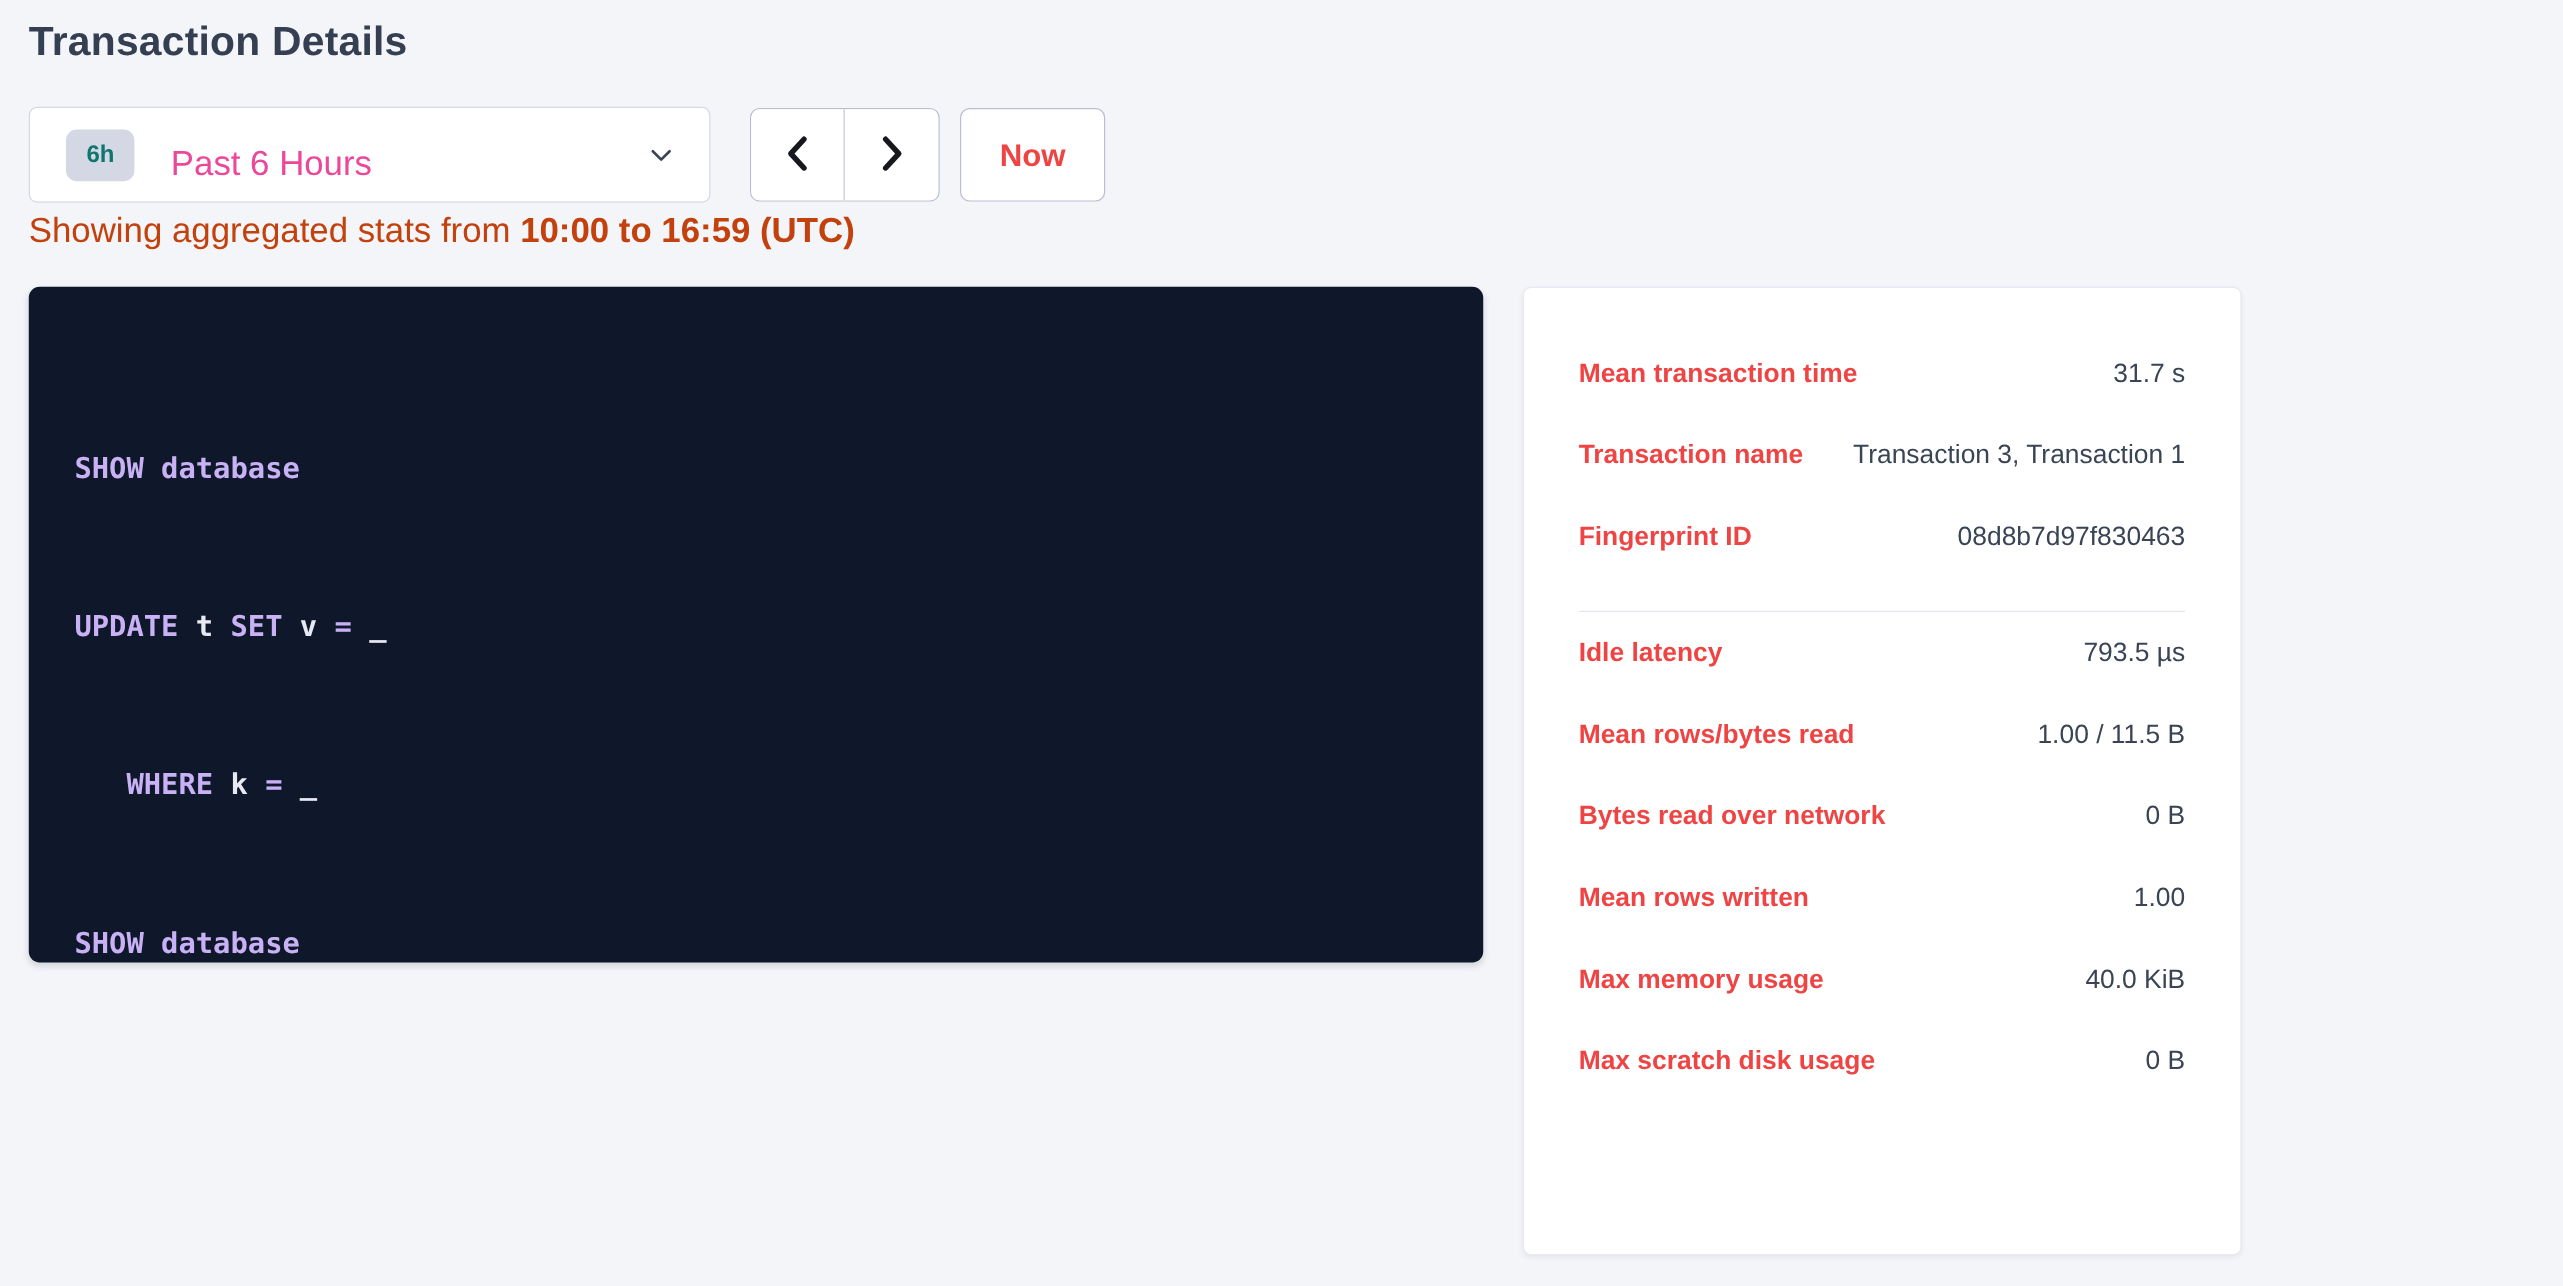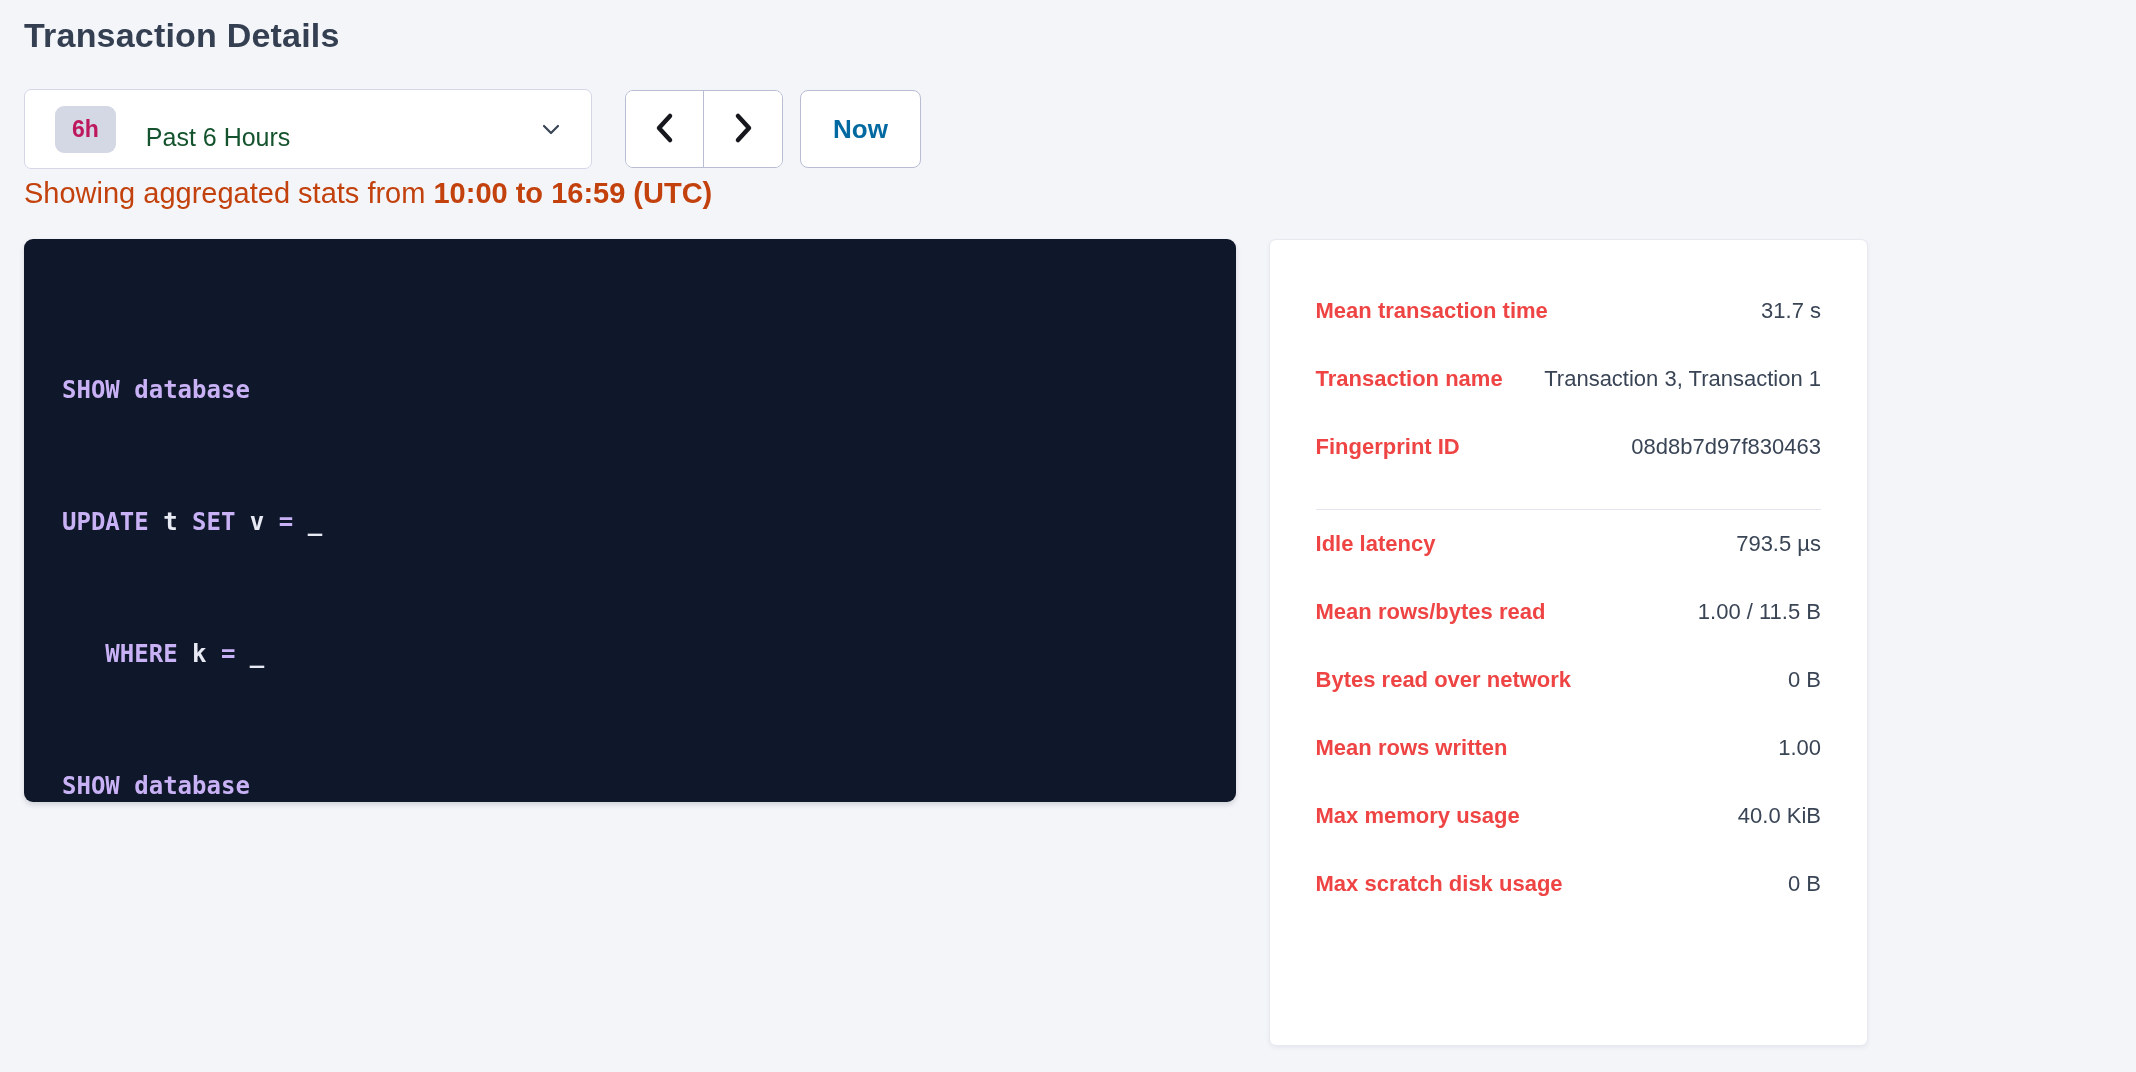--- a/index.html
+++ b/index.html
@@ -27,27 +27,27 @@
     display: flex; align-items: center;
     width: 568px; height: 80px;
     background: #ffffff;
     border: 1px solid #d5d7e6;
     border-radius: 7px;
     cursor: pointer;
   }
   .time-badge {
     margin-left: 30px;
     background: #d4d7e4;
-    color: #be185d;
-    font-weight: 700;
-    font-size: 23px;
+    color: #0f766e;
+    font-weight: 700;
+    font-size: 20px;
     padding: 10px 17px;
     border-radius: 9px;
   }
-  .time-label { margin-left: 30px; font-size: 25px; color: #14532d; margin-top: 17px; }
+  .time-label { margin-left: 30px; font-size: 29px; color: #ec4899; margin-top: 17px; }
   .dd-chevron { margin-left: auto; margin-right: 28px; display: flex; }
 
   .btn-group {
     display: flex;
     margin-left: 33px;
     border: 1px solid #b9bdd3;
     border-radius: 8px;
     background: #ffffff;
     overflow: hidden;
     height: 78px;
@@ -63,21 +63,21 @@
 
   .now-button {
     margin-left: 17px;
     width: 121px; height: 78px;
     background: #ffffff;
     border: 1px solid #b9bdd3;
     border-radius: 8px;
     font-family: "Liberation Sans", sans-serif;
     font-size: 26px;
     font-weight: 700;
-    color: #0369a1;
+    color: #ef4444;
     cursor: pointer;
   }
 
   .summary-line { margin-top: 8px; font-size: 29px; color: #c2410c; }
   .summary-line b { font-weight: 700; }
 
   
   .main { display: flex; margin-top: 29px; gap: 33px; }
 
   .sql-box {

